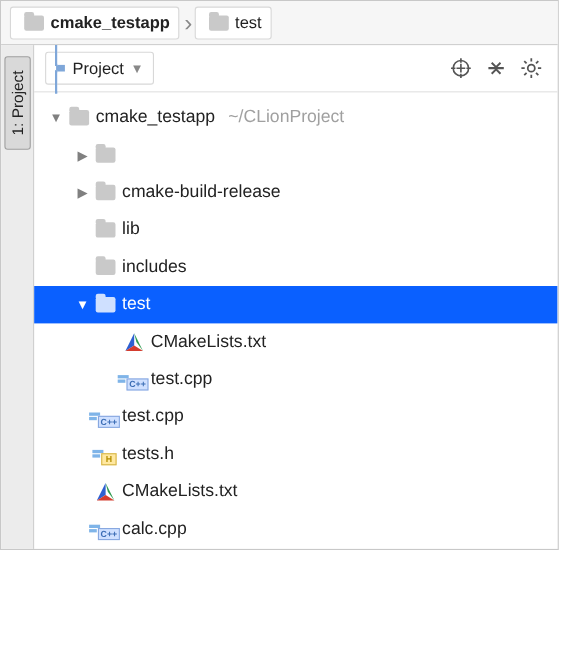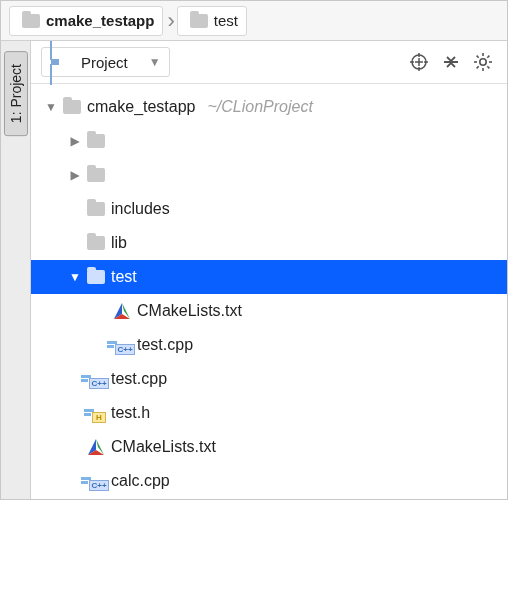--- a/index.html
+++ b/index.html
@@ -81,21 +81,21 @@
   .panel-header {
     height: 44px;
     border-bottom: 1px solid #e0e0e0;
     display: flex;
     align-items: center;
     padding: 0 10px;
   }
   .panel-title {
     display: flex;
     align-items: center;
-    gap: 21px;
+    gap: 6px;
     border: 1px solid #d8d8d8;
     border-radius: 3px;
     height: 30px;
     padding: 0 8px;
   }
   .ph-spacer { flex: 1; }
   .hicon {
     width: 28px; height: 28px;
     display: flex; align-items: center; justify-content: center;
     color: #555;
@@ -114,21 +114,21 @@
     align-items: center;
     white-space: nowrap;
   }
   .row.selected {
     background: #0a60ff;
     color: #fff;
   }
   .tw { width: 16px; display:inline-flex; align-items:center; justify-content:center; color:#808080; font-size: 12px;}
   .row.selected .tw { color:#fff; }
   .lbl { margin-left: 6px; }
-  .hint { color: #a0a0a0; margin-left: 12px; font-style: italic; }
+  .hint { color: #a0a0a0; margin-left: 12px; }
   
   .ind0 { padding-left: 12px; }
   .ind1 { padding-left: 36px; }
   .ind2 { padding-left: 62px; }
   
   .ico { width:18px; height:18px; display:inline-flex; align-items:center; justify-content:center; margin-left:4px; }
   .folder {
     width: 18px; height: 14px;
     background: #c9c9c9;
     border-radius: 2px;
@@ -248,34 +248,35 @@
           <span class="tw">▶</span>
           <span class="ico">
               <span class="folder"></span>
             </span>
         </div>
         <div class="row ind1">
           <span class="tw">▶</span>
           <span class="ico">
               <span class="folder"></span>
             </span>
+          <span class="lbl">cmake-build-release</span>
+        </div>
+        <div class="row ind1">
+          <span class="tw"></span>
+          <span class="ico">
+              <span class="folder"></span>
+            </span>
+          <span class="lbl">lib</span>
         </div>
         <div class="row ind1">
           <span class="tw"></span>
           <span class="ico">
               <span class="folder"></span>
             </span>
           <span class="lbl">includes</span>
-        </div>
-        <div class="row ind1">
-          <span class="tw"></span>
-          <span class="ico">
-              <span class="folder"></span>
-            </span>
-          <span class="lbl">lib</span>
         </div>
         <div class="row ind1 selected">
           <span class="tw">▼</span>
           <span class="ico">
               <span class="folder"></span>
             </span>
           <span class="lbl">test</span>
         </div>
         <div class="row ind2">
           <span class="tw"></span>
@@ -312,21 +313,21 @@
         </div>
         <div class="row ind1">
           <span class="tw"></span>
           <span class="ico">
             <span style="display:flex;flex-direction:column;align-items:flex-start">
                 <span class="file-tick"></span>
                 <span class="file-tick" style="width:7px"></span>
               </span>
               <span class="h-badge">H</span>
           </span>
-          <span class="lbl">test.h</span>
+          <span class="lbl">tests.h</span>
         </div>
         <div class="row ind1">
           <span class="tw"></span>
           <span class="ico cmake-ico">
             <svg width="18" height="18" viewBox="0 0 18 18">
                 <polygon points="9,1 1,17 9,12" fill="#2d5fd1"></polygon>
                 <polygon points="9,1 17,17 11,9" fill="#2e9b4f"></polygon>
                 <polygon points="1,17 17,17 9,12" fill="#d43c2e"></polygon>
               </svg>
           </span>

